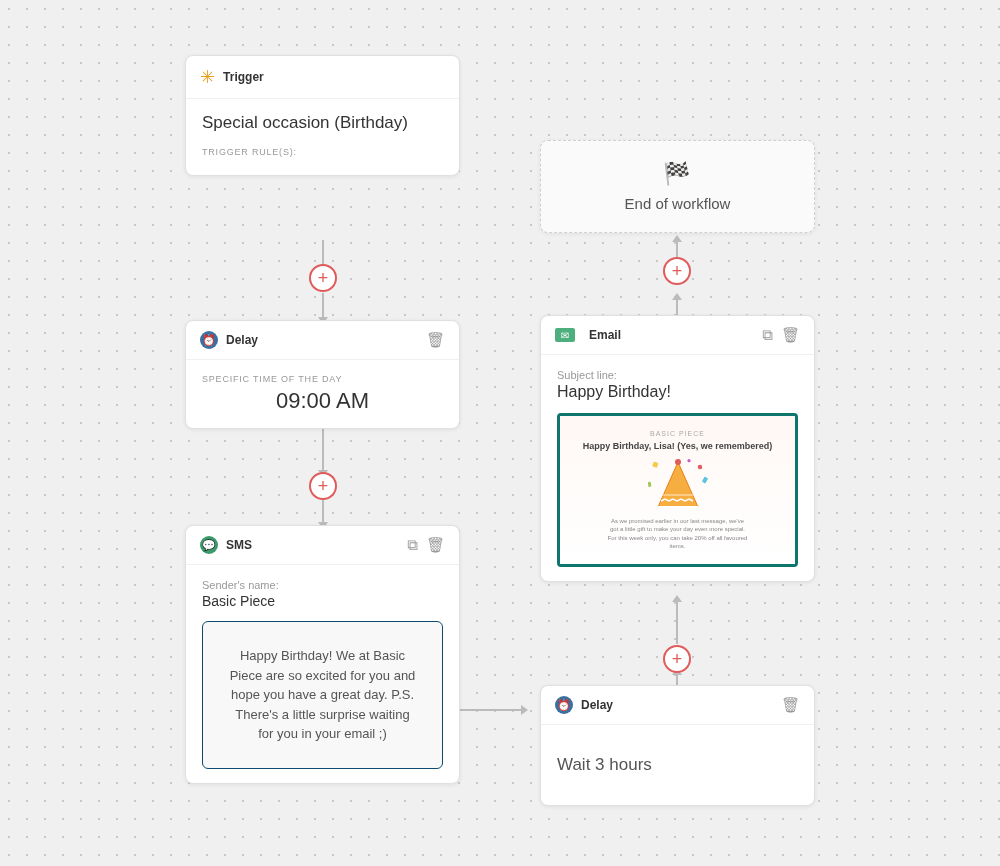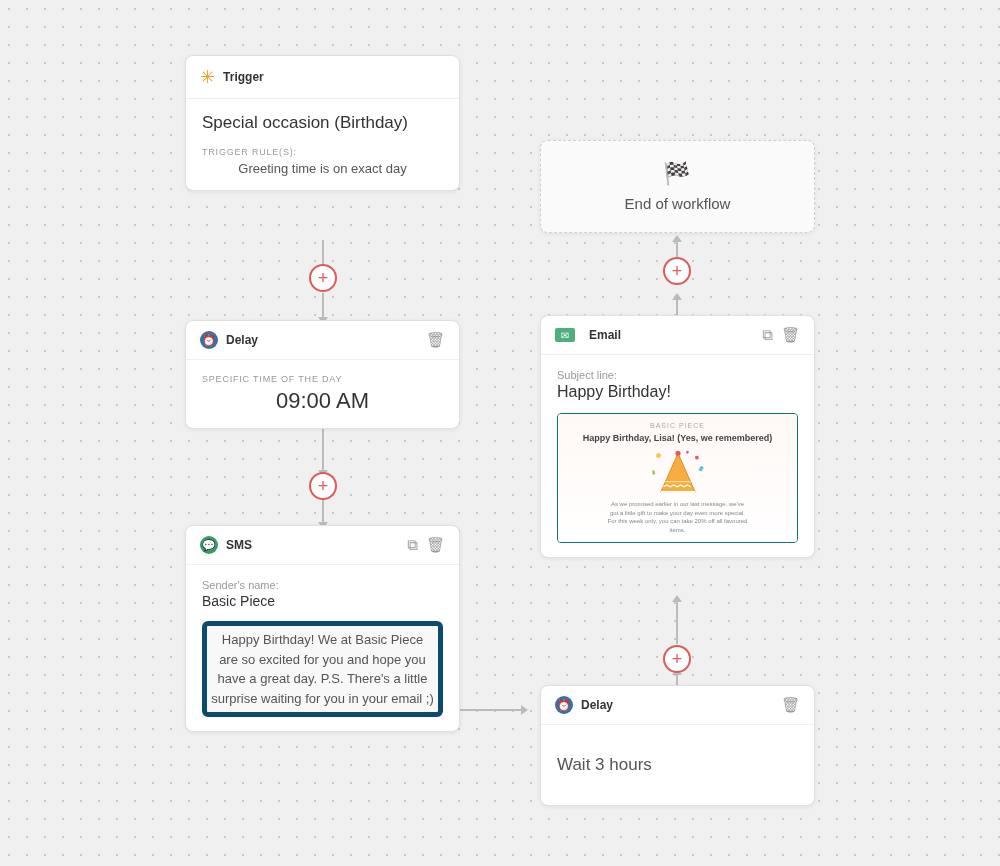--- a/index.html
+++ b/index.html
@@ -142,23 +142,23 @@
     }
 
     .sender-value {
       font-size: 14px;
       color: #333;
       margin-bottom: 12px;
     }
 
     .sms-message-box {
       background: #f8f8f8;
-      border: 5px solid #0c4a6e;
+      border: 1px solid #0c4a6e;
       border-radius: 6px;
-      padding: 4px;
+      padding: 24px;
       font-size: 13px;
       color: #555;
       line-height: 1.5;
       text-align: center;
     }
 
     
     .end-card {
       left: 540px;
       top: 140px;
@@ -193,24 +193,24 @@
       margin-bottom: 2px;
     }
 
     .email-subject-value {
       font-size: 16px;
       color: #333;
       margin-bottom: 12px;
     }
 
     .email-preview {
-      border: 1px solid #0f766e;
+      border: 3px solid #0f766e;
       border-radius: 4px;
       overflow: hidden;
-      height: 130px;
+      height: 154px;
       background: #fff;
       position: relative;
     }
 
     .email-preview-inner {
       width: 100%;
       height: 100%;
       background: linear-gradient(to bottom, #fff8f5 0%, #fff 100%);
       display: flex;
       flex-direction: column;
@@ -346,21 +346,20 @@
   </svg>
 
   <div class="card trigger-card">
     <div class="card-header">
       <span class="card-header-icon" style="color:#e8a020; font-size:18px;">✳</span>
       <span class="card-header-title">Trigger</span>
     </div>
     <div class="card-body">
       <div class="trigger-name">Special occasion (Birthday)</div>
       <div class="trigger-rule-label">TRIGGER RULE(S):</div>
-      <div class="trigger-rule-value">Greeting time is on exact day</div>
     </div>
   </div>
 
   <div class="plus-btn" style="left:309px; top:264px;">
     <span>+</span>
   </div>
 
   <div class="card delay-card-left">
     <div class="card-header">
       <span class="delay-icon">⏰</span>

